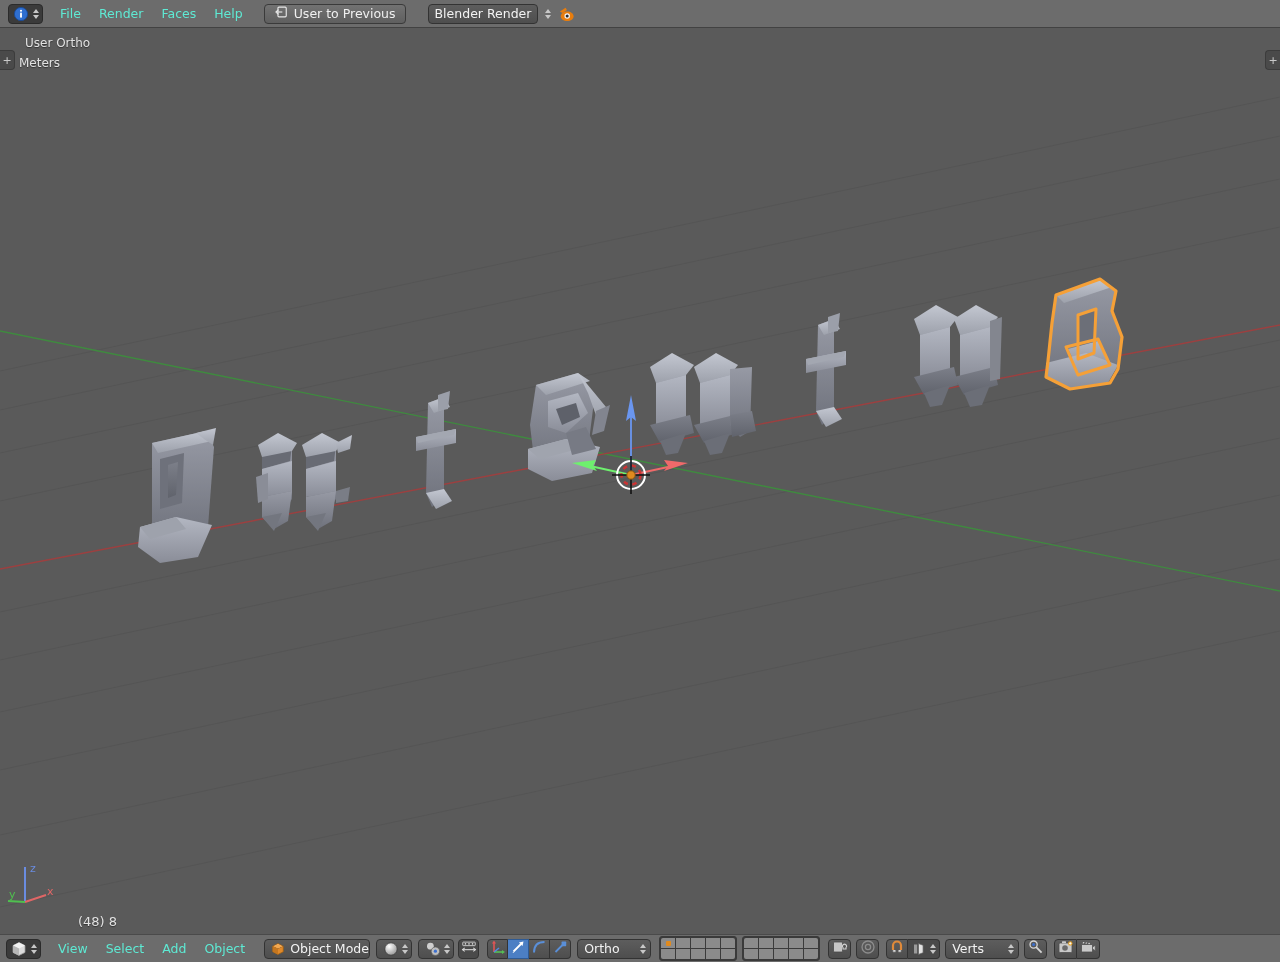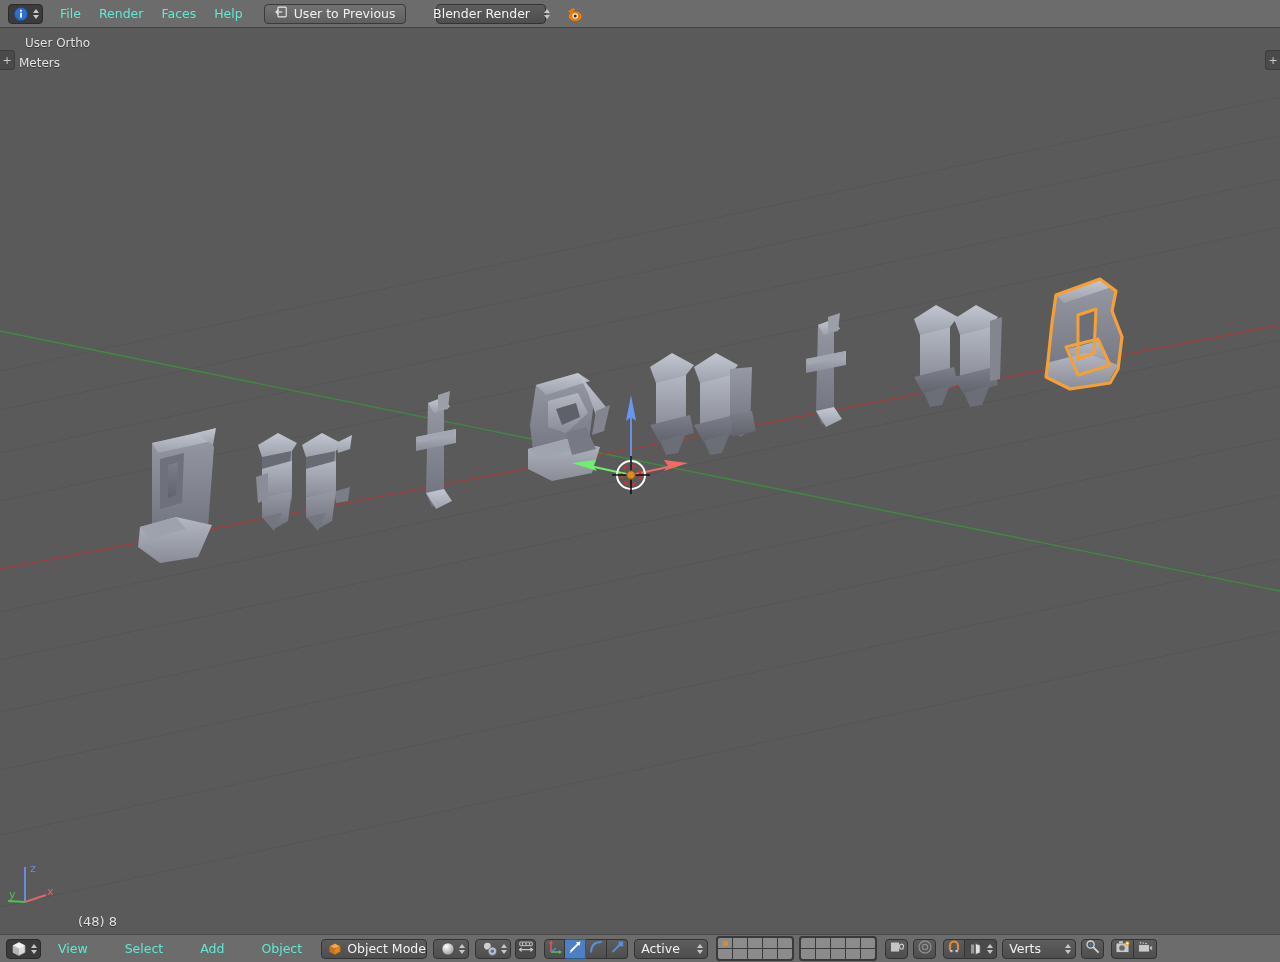--- a/index.html
+++ b/index.html
@@ -232,21 +232,21 @@
     <span>
       <svg width="14" height="14" viewBox="0 0 16 16">
         <rect x="4.5" y="2.5" width="9.5" height="11" rx="1.2" fill="none" stroke="#e8e8e8" stroke-width="1.3"></rect>
         <path d="M9.5 8H2.6" stroke="#e8e8e8" stroke-width="1.3"></path>
         <path d="M5.2 5.2L2.2 8l3 2.8" fill="none" stroke="#e8e8e8" stroke-width="1.3" stroke-linejoin="round"></path>
       </svg>
     </span>
     <span class="lbl">User to Previous</span>
   </div>
 
-  <div class="dd" style="margin-left:30px;width:110px;justify-content:center;">
+  <div class="dd" style="margin-left:22px;width:110px;">
     <span class="lbl grow">Blender Render</span>
     <span class="spin">
         <i class="up"></i>
         <i class="dn"></i>
       </span>
   </div>
 
   <span style="margin-left:20px;display:flex;align-items:center;">
     <svg width="18" height="16" viewBox="0 0 20 18">
       <path d="M3 11.5c0-3 3.2-5.4 7.2-5.4s7.2 2.4 7.2 5.4-3.2 5.4-7.2 5.4S3 14.5 3 11.5z" fill="#e87d0d"></path>
@@ -446,21 +446,21 @@
         <path d="M8 1.6L14 4.6 8 7.6 2 4.6z" fill="#f2f2f2"></path>
         <path d="M8 7.6v6.8L2 11.4V4.6z" fill="#b6b6b6"></path>
       </svg>
     </span>
     <span class="spin">
         <i class="up"></i>
         <i class="dn"></i>
       </span>
   </div>
 
-  <div style="display:flex;align-items:center;margin-left:8px;gap:19px;">
+  <div style="display:flex;align-items:center;margin-left:8px;">
     <span class="menu-text">View</span>
     <span class="menu-text">Select</span>
     <span class="menu-text">Add</span>
     <span class="menu-text">Object</span>
   </div>
 
   <div class="dd" style="margin-left:10px;width:106px;">
     <span style="display:flex;align-items:center;margin-right:5px;">
       <svg width="14" height="14" viewBox="0 0 16 16">
         <path d="M8 1.8L14 4.8v6.4L8 14.2 2 11.2V4.8z" fill="#e0892a" stroke="#a0600f" stroke-width=".8"></path>
@@ -552,21 +552,21 @@
       <span>
         <svg width="16" height="16" viewBox="0 0 16 16">
           <line x1="3.5" y1="13" x2="11" y2="5.5" stroke="#5a8fd8" stroke-width="1.8"></line>
           <rect x="9.6" y="2.6" width="4.6" height="4.6" rx=".6" fill="#5a8fd8"></rect>
         </svg>
       </span>
     </div>
   </div>
 
   <div class="dd" style="margin-left:6px;width:74px;">
-    <span class="lbl grow">Active</span>
+    <span class="lbl grow">Ortho</span>
     <span class="spin">
         <i class="up"></i>
         <i class="dn"></i>
       </span>
   </div>
 
   <div class="layers">
     <div class="lblock">
       <div class="lcell used"></div>
       <div class="lcell"></div>

